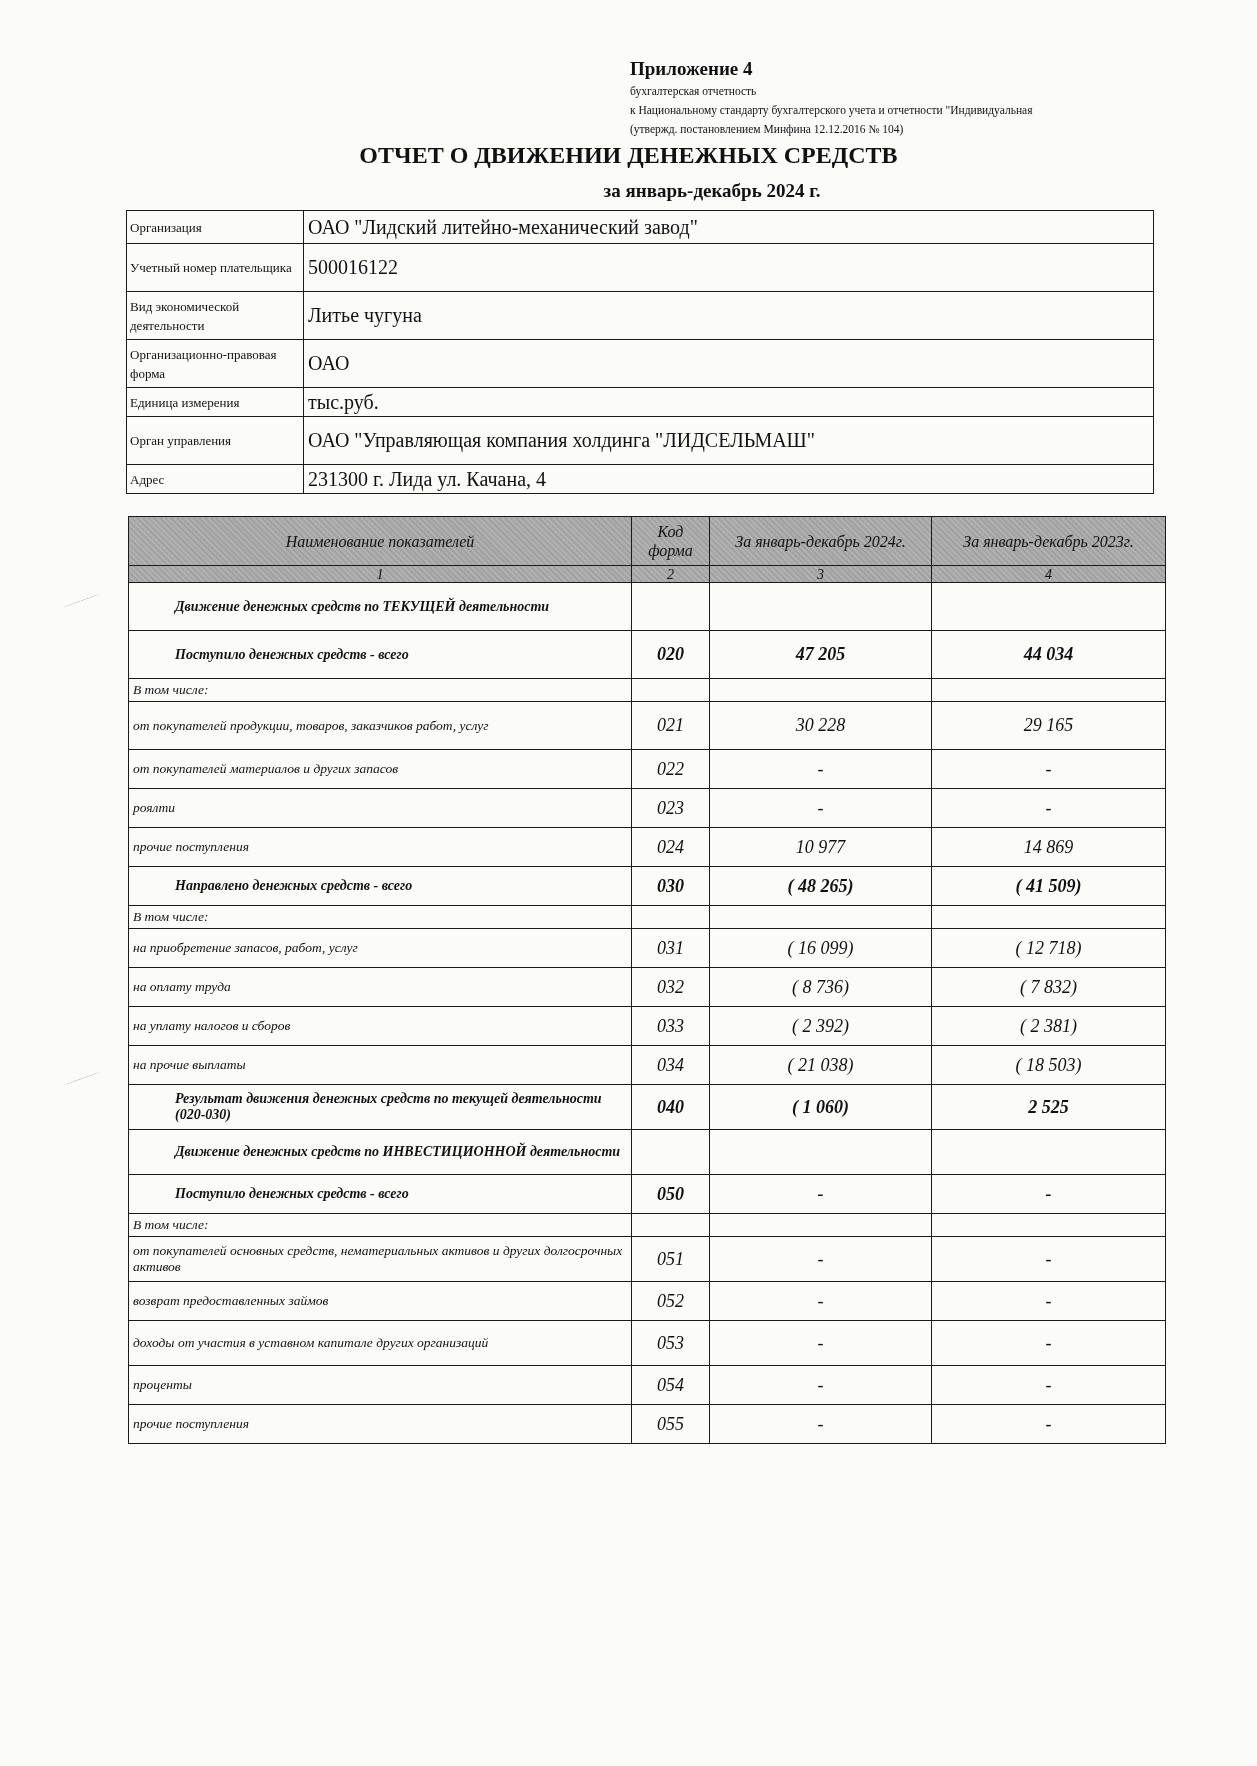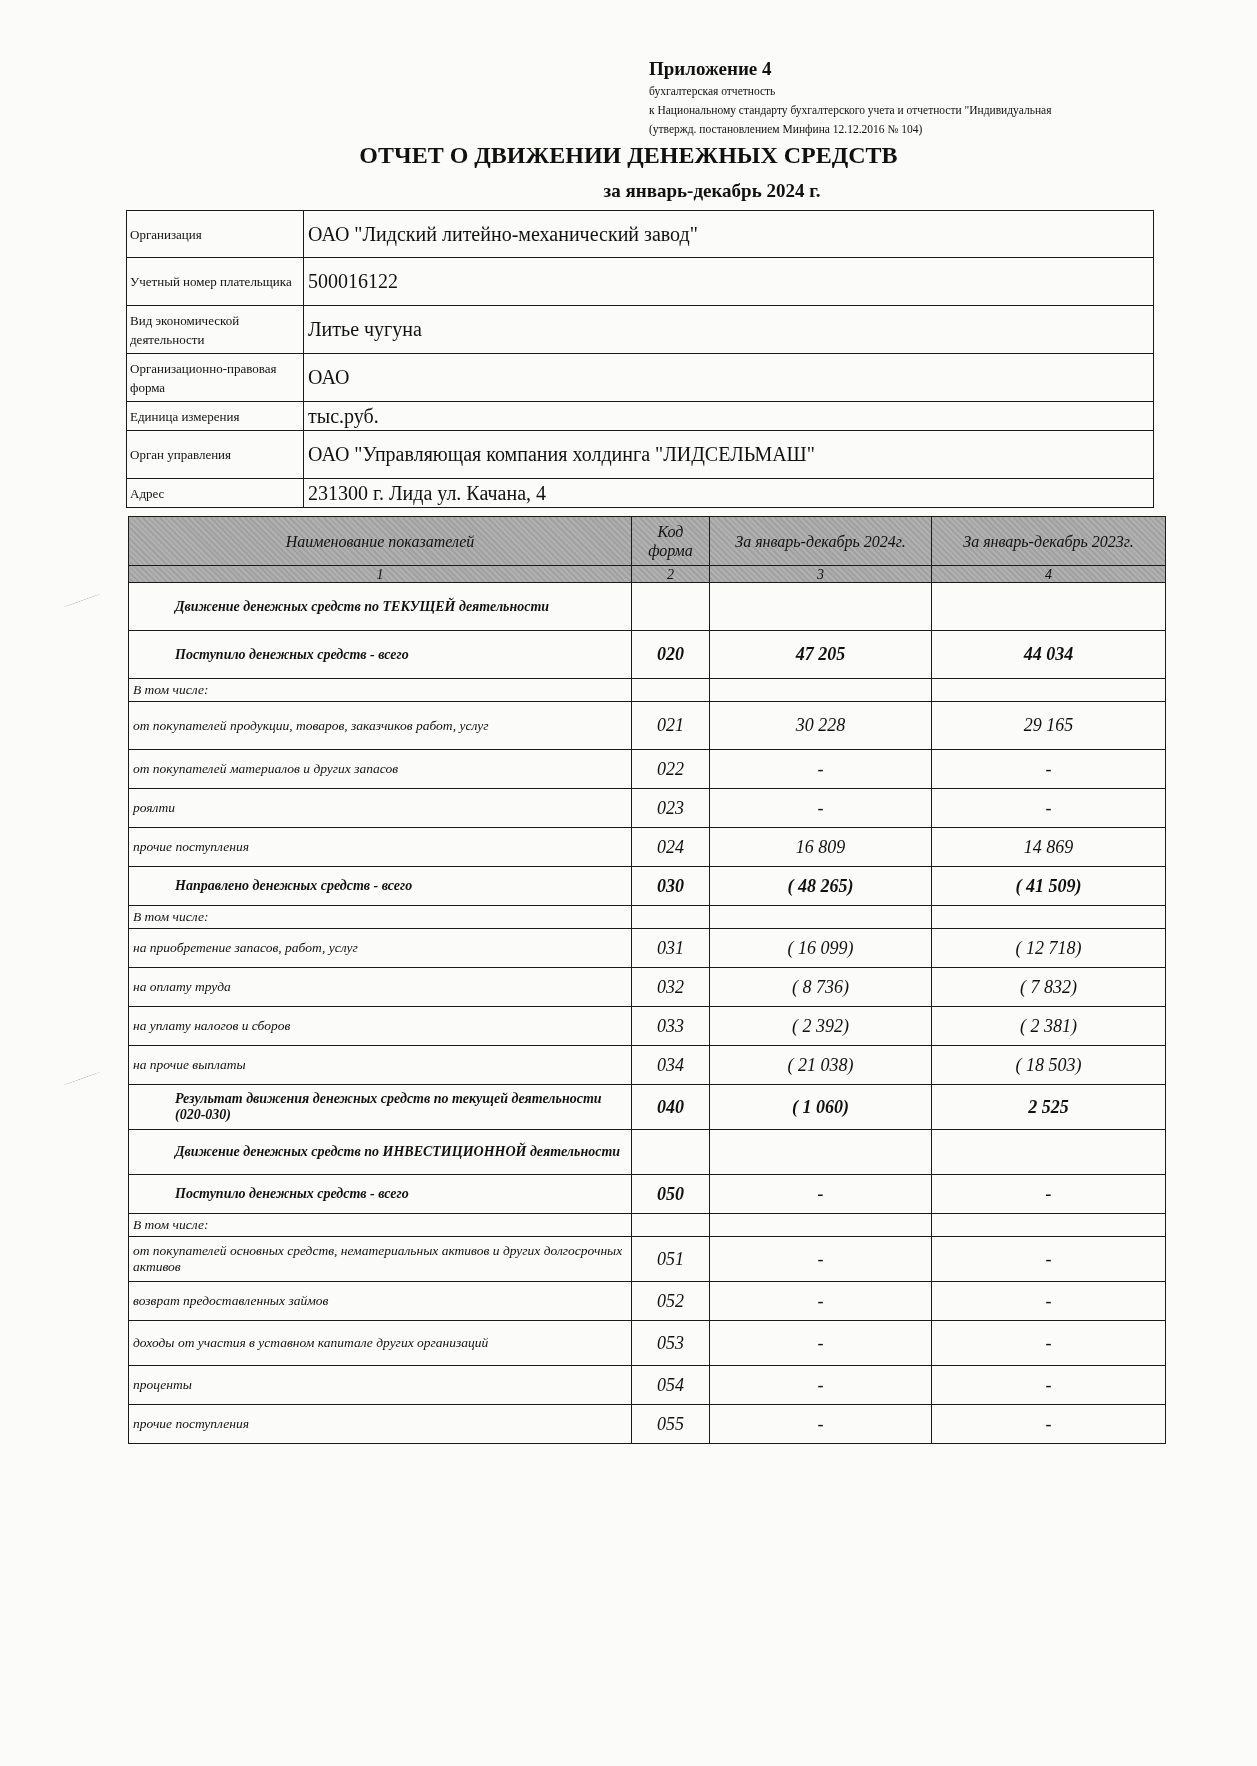--- a/index.html
+++ b/index.html
@@ -1,21 +1,21 @@
 <!DOCTYPE html>
 <html><head>
 <meta charset="utf-8">
 <style>
   html, body { margin: 0; padding: 0; }
   body {
     width: 1257px; height: 1766px; background: #fbfbfa; position: relative;
     font-family: "Liberation Serif", "DejaVu Serif", serif; color: #111;
     overflow: hidden;
   }
-  .appendix { position: absolute; left: 649px; top: 56px; width: 560px; }
+  .appendix { position: absolute; left: 630px; top: 56px; width: 560px; }
   .appendix .t { font-size: 19px; font-weight: bold; line-height: 26px; }
   .appendix .s { font-size: 11.5px; line-height: 19px; }
   .title { position: absolute; left: 0; width: 1257px; top: 142px; text-align: center; font-weight: bold; font-size: 24px; }
   .subtitle { position: absolute; left: 0; width: 1257px; top: 180px; text-align: center; font-weight: bold; font-size: 19px; padding-left: 95px; box-sizing: border-box; margin-left: 36px; }
 
   table { border-collapse: collapse; position: absolute; }
   td, th { border: 1.6px solid #1a1a1a; }
 
   .info { left: 126px; top: 210px; width: 1028px; }
   .info td.l { width: 170px; font-size: 13px; line-height: 19px; padding: 1px 3px; vertical-align: middle; }
@@ -51,21 +51,21 @@
   <div class="s">бухгалтерская отчетность</div>
   <div class="s">к Национальному стандарту бухгалтерского учета и отчетности "Индивидуальная</div>
   <div class="s">(утвержд. постановлением Минфина 12.12.2016 № 104)</div>
 </div>
 
 <div class="title">ОТЧЕТ О ДВИЖЕНИИ ДЕНЕЖНЫХ СРЕДСТВ</div>
 <div class="subtitle">за январь-декабрь  2024 г.</div>
 
 <table class="info">
   <tbody>
-    <tr style="height:47px">
+    <tr style="height:33px">
       <td class="l">Организация</td>
       <td class="v">ОАО "Лидский литейно-механический завод"</td>
     </tr>
     <tr style="height:48px">
       <td class="l">Учетный номер плательщика</td>
       <td class="v">500016122</td>
     </tr>
     <tr style="height:48px">
       <td class="l">Вид экономической деятельности</td>
       <td class="v">Литье чугуна</td>
@@ -143,21 +143,21 @@
       </tr>
       <tr class="r40">
         <td class="name">роялти</td>
         <td class="code">023</td>
         <td class="val">-</td>
         <td class="val">-</td>
       </tr>
       <tr class="r40">
         <td class="name">прочие поступления</td>
         <td class="code">024</td>
-        <td class="val">16 809</td>
+        <td class="val">10 977</td>
         <td class="val">14 869</td>
       </tr>
       <tr class="b r40">
         <td class="name">Направлено денежных средств - всего</td>
         <td class="code">030</td>
         <td class="val">( 48 265)</td>
         <td class="val">( 41 509)</td>
       </tr>
       <tr class="r22">
         <td class="name">В том числе:</td>

